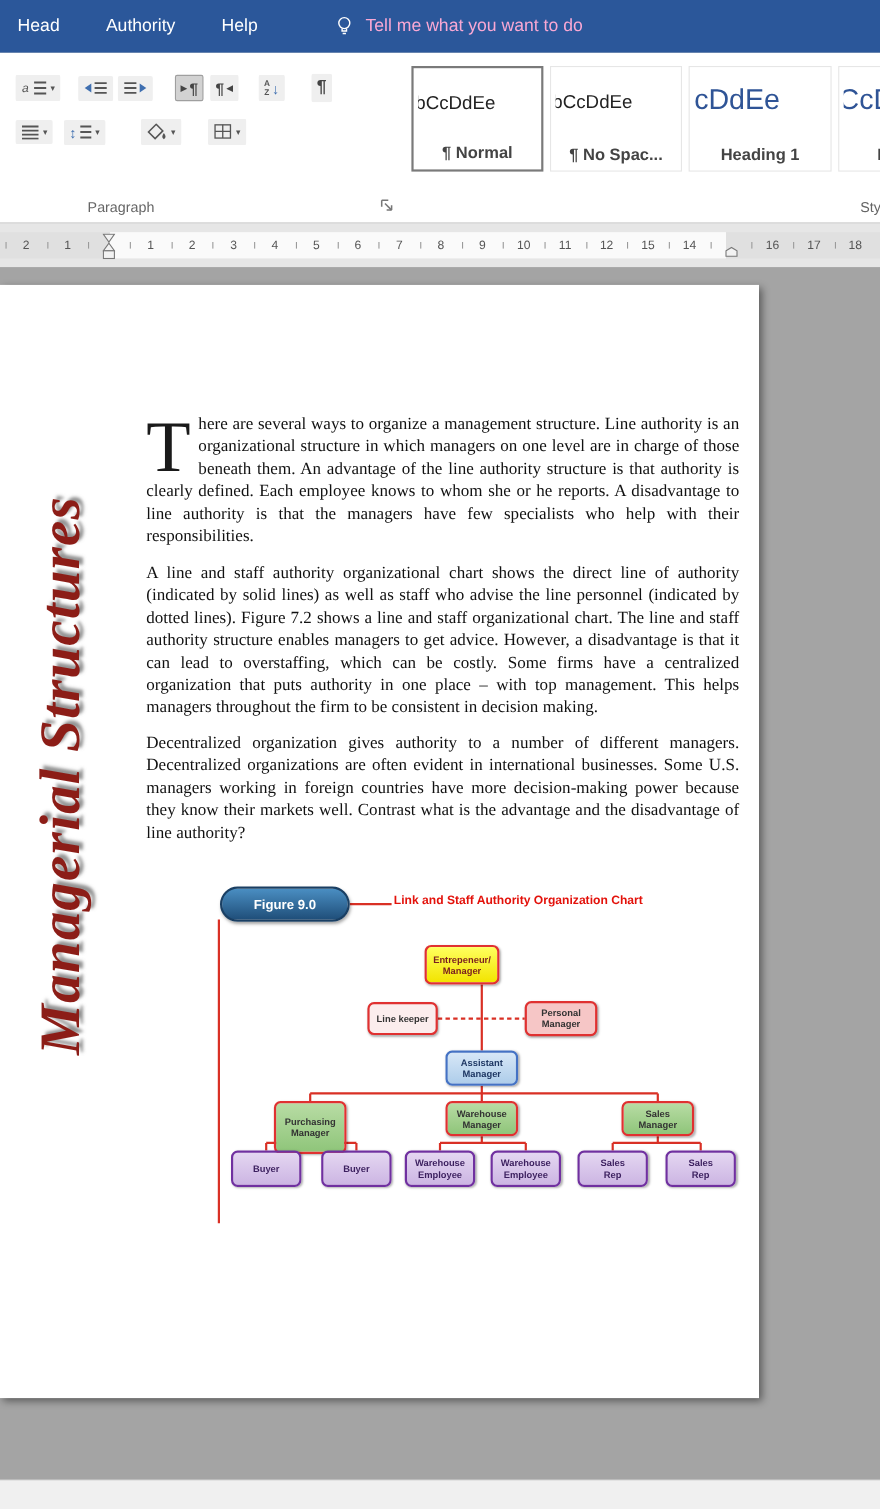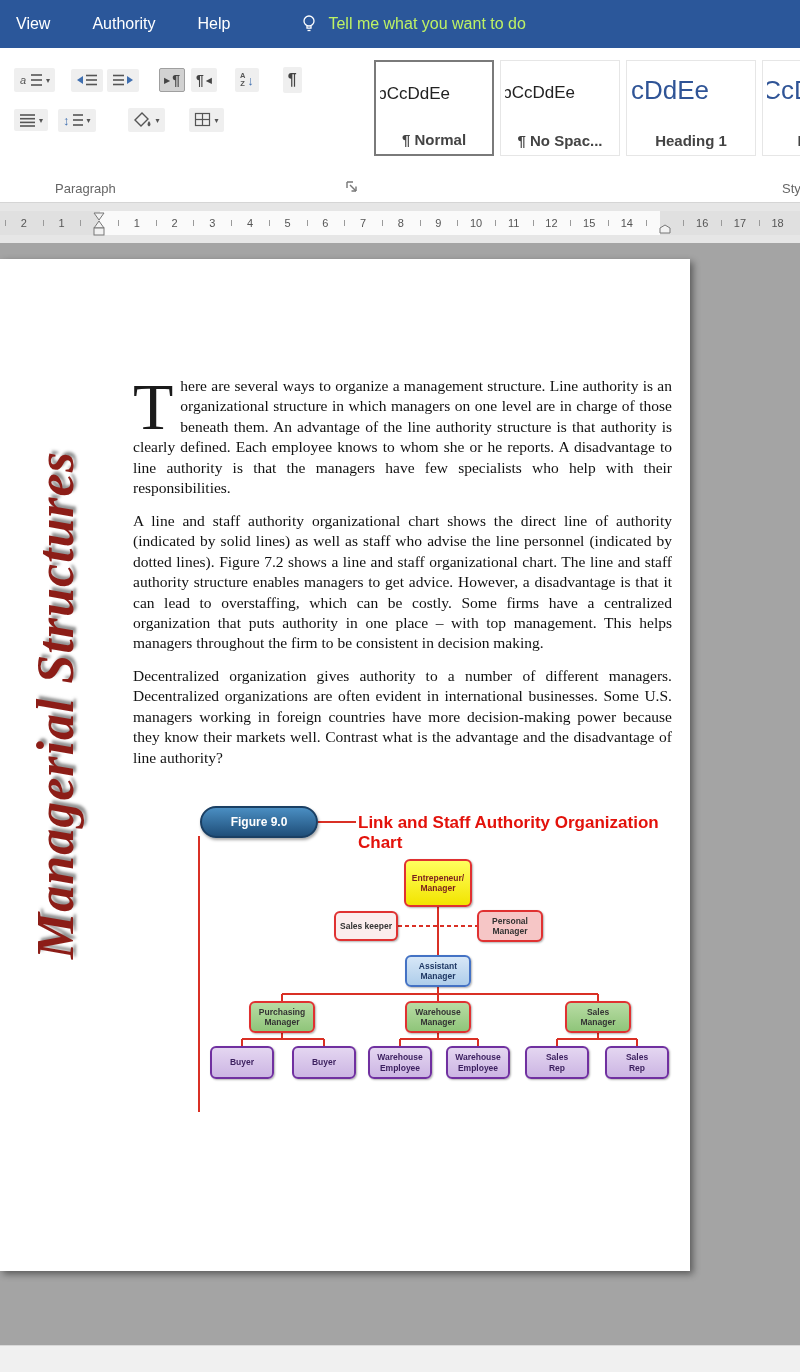--- a/index.html
+++ b/index.html
@@ -6,37 +6,37 @@
     font-family:"Liberation Sans",sans-serif;background:#a4a4a4;}
   .app{width:800px;height:1372px;display:flex;flex-direction:column;}
 
   
   .titlebar{height:60px;background:#2b579a;flex:0 0 auto;display:flex;align-items:flex-end;justify-content:center;}
   .titlebar .title{color:#fff;font-size:17px;padding-bottom:8px;letter-spacing:.2px;}
 
   
   .menubar{height:48px;background:#2b579a;flex:0 0 auto;display:flex;align-items:center;padding-left:16px;}
   .tab{color:#fff;font-size:16px;margin-right:42px;cursor:default;}
-  .tellme{display:flex;align-items:center;color:#bef264;font-size:16px;margin-left:28px;gap:10px;}
+  .tellme{display:flex;align-items:center;color:#f9a8d4;font-size:16px;margin-left:28px;gap:10px;}
 
   
   .ribbon{height:154px;background:#ffffff;flex:0 0 auto;display:flex;position:relative;border-bottom:1px solid #d5d5d5;overflow:hidden;}
   .pgroup{width:368px;flex:0 0 auto;position:relative;}
   .prow{display:flex;align-items:center;height:40px;padding-left:14px;}
   .prow.r1{margin-top:12px;}
   .rbtn{display:inline-flex;align-items:center;gap:2px;padding:3px 4px;border:1px solid transparent;border-radius:2px;color:#555;}
   .rbtn.pressed{background:#d2d2d2;border-color:#9f9f9f;}
   .caret{font-size:8px;color:#555;margin-left:1px;}
   .pil{font-size:14px;font-weight:bold;color:#444;}
   .pil.big{font-size:16px;}
   .tri{font-size:8px;color:#444;}
   .sortstack{display:inline-flex;flex-direction:column;font-size:7.5px;font-weight:bold;line-height:1.05;color:#555;}
   .updown{font-size:13px;color:#3f6fb0;}
   .glabel{position:absolute;bottom:6px;font-size:13px;color:#666;}
-  .pgroup .glabel{left:55px;width:110px;text-align:left;}
+  .pgroup .glabel{left:55px;width:110px;text-align:center;}
   .launcher{position:absolute;right:10px;bottom:6px;background:none;border:none;padding:0;cursor:default;}
   .vsep{width:1px;background:#d8d8d8;margin:8px 0;}
 
   
   .sgroup{flex:1;position:relative;}
   .cards{display:flex;gap:6px;padding:12px 0 0 6px;}
   .card{width:120px;height:96px;border:1px solid #e6e6e6;background:#fff;display:flex;flex-direction:column;justify-content:space-between;align-items:center;padding:8px 2px 6px 2px;box-sizing:border-box;}
   .card.selected{border:2px solid #7a7a7a;}
   .card .sample{display:block;overflow:hidden;white-space:nowrap;direction:rtl;font-family:"Liberation Sans",sans-serif;font-size:17px;color:#222;margin-top:14px;align-self:flex-start;margin-left:2px;}
   .card .sample.h{font-size:26px;color:#2f5496;margin-top:6px;}
@@ -63,42 +63,42 @@
   .textcol{position:absolute;left:133px;top:117px;width:539px;}
   .textcol p{margin:0 0 12px 0;font-family:"Liberation Serif",serif;font-size:15.5px;line-height:1.32;text-align:justify;color:#111;}
   .dropcap{float:left;font-family:"Liberation Serif",serif;font-size:66px;line-height:.82;padding:4px 7px 0 0;color:#1a1a1a;}
 
   
   .figure{position:absolute;left:130px;top:547px;width:545px;height:312px;}
   .connectors{position:absolute;left:0;top:0;}
   .badge{position:absolute;left:70px;top:0;width:118px;height:32px;border-radius:16px;
     background:linear-gradient(#4a8ec2,#1f4e79);border:2px solid #1a3f63;color:#fff;
     font-weight:bold;font-size:12px;line-height:29px;text-align:center;box-sizing:border-box;box-shadow:1px 2px 3px rgba(0,0,0,.35);}
-  .figtitle{position:absolute;left:228px;top:7px;font-weight:bold;font-size:17px;color:#e3120b;}
+  .figtitle{position:absolute;left:228px;top:7px;font-weight:bold;font-size:11px;color:#e3120b;}
   .node{position:absolute;border-radius:6px;display:flex;align-items:center;justify-content:center;text-align:center;
     font-weight:bold;font-size:8.5px;line-height:1.2;white-space:pre-line;box-shadow:1px 1px 2px rgba(0,0,0,.3);box-sizing:border-box;}
   .n-red{border:2px solid #e03131;}
   .n-entre{background:linear-gradient(#ffff5e,#f2e400);color:#7a1f1f;}
   .n-book{background:#fbeded;color:#333;}
   .n-pers{background:#f6c6c6;color:#333;}
   .n-asst{border:2px solid #4472c4;background:linear-gradient(#d7e7f7,#aecdea);color:#1f3864;}
   .n-green{background:linear-gradient(#b8dca4,#8fc57a);color:#333;}
   .n-purp{border:2px solid #7030a0;background:linear-gradient(#e4d6f1,#ccb5e3);color:#3b1f5e;}
 
   
   .hscroll{height:26px;background:#f0f0f0;border-top:1px solid #d9d9d9;flex:0 0 auto;}
 </style>
 </head>
 <body>
 
 <div class="app">
 
 
   <nav class="menubar">
-    <span class="tab">View</span>
+    <span class="tab">Head</span>
     <span class="tab">Authority</span>
     <span class="tab">Help</span>
     <span class="tellme">
       <svg width="18" height="20" viewBox="0 0 18 20">
         <g fill="none" stroke="#fff" stroke-width="1.3">
           <circle cx="9" cy="7" r="5"></circle>
           <path d="M7 12 v2.2 h4 V12"></path>
           <path d="M7.5 16.5 h3"></path>
         </g>
       </svg>
@@ -293,28 +293,28 @@
             <path d="M308 227 V233 M270 233 H348 M270 233 V240 M348 233 V240"></path>
             <path d="M468 227 V233 M427 233 H507 M427 233 V240 M507 233 V240"></path>
           </g>
           <g stroke="#d93025" stroke-width="2" fill="none" stroke-dasharray="4 3">
             <path d="M268 120 H347"></path>
           </g>
         </svg>
         <div class="badge">Figure 9.0</div>
         <div class="figtitle">Link and Staff Authority Organization Chart</div>
 
-        <div class="node n-red n-entre" style="left:274px;top:53px;width:68px;height:48px;">Entrepeneur/
-Manager</div>
-        <div class="node n-red n-book" style="left:204px;top:105px;width:64px;height:30px;">Sales keeper</div>
+        <div class="node n-red n-entre" style="left:256px;top:53px;width:68px;height:36px;">Entrepeneur/
+Manager</div>
+        <div class="node n-red n-book" style="left:204px;top:105px;width:64px;height:30px;">Line keeper</div>
         <div class="node n-red n-pers" style="left:347px;top:104px;width:66px;height:32px;">Personal
 Manager</div>
         <div class="node n-asst" style="left:275px;top:149px;width:66px;height:32px;">Assistant
 Manager</div>
-        <div class="node n-red n-green" style="left:119px;top:195px;width:66px;height:32px;">Purchasing
+        <div class="node n-red n-green" style="left:119px;top:195px;width:66px;height:48px;">Purchasing
 Manager</div>
         <div class="node n-red n-green" style="left:275px;top:195px;width:66px;height:32px;">Warehouse
 Manager</div>
         <div class="node n-red n-green" style="left:435px;top:195px;width:66px;height:32px;">Sales
 Manager</div>
         <div class="node n-purp" style="left:80px;top:240px;width:64px;height:33px;">Buyer</div>
         <div class="node n-purp" style="left:162px;top:240px;width:64px;height:33px;">Buyer</div>
         <div class="node n-purp" style="left:238px;top:240px;width:64px;height:33px;">Warehouse
 Employee</div>
         <div class="node n-purp" style="left:316px;top:240px;width:64px;height:33px;">Warehouse

